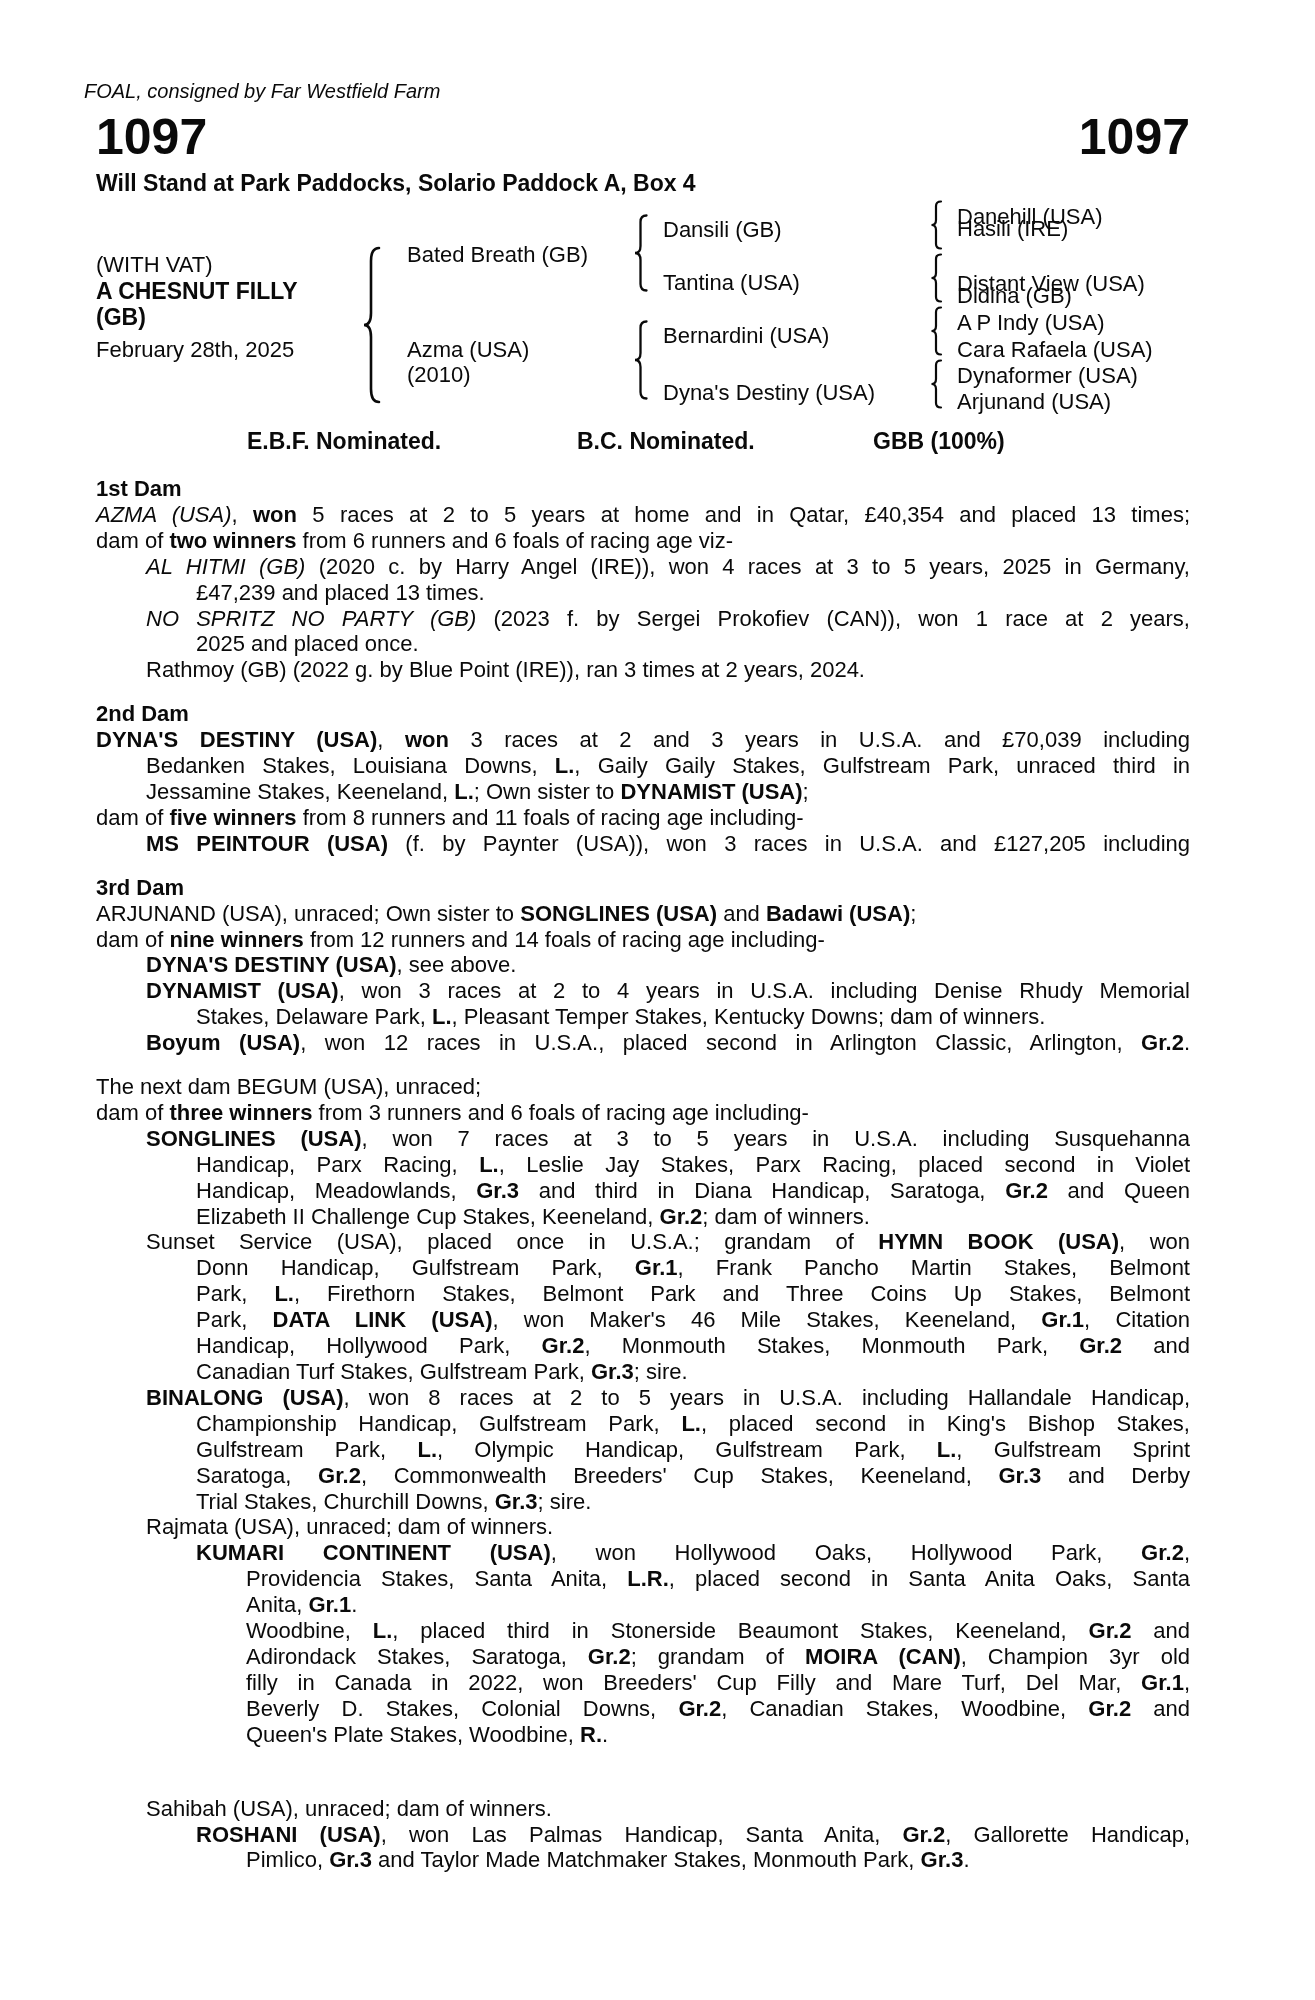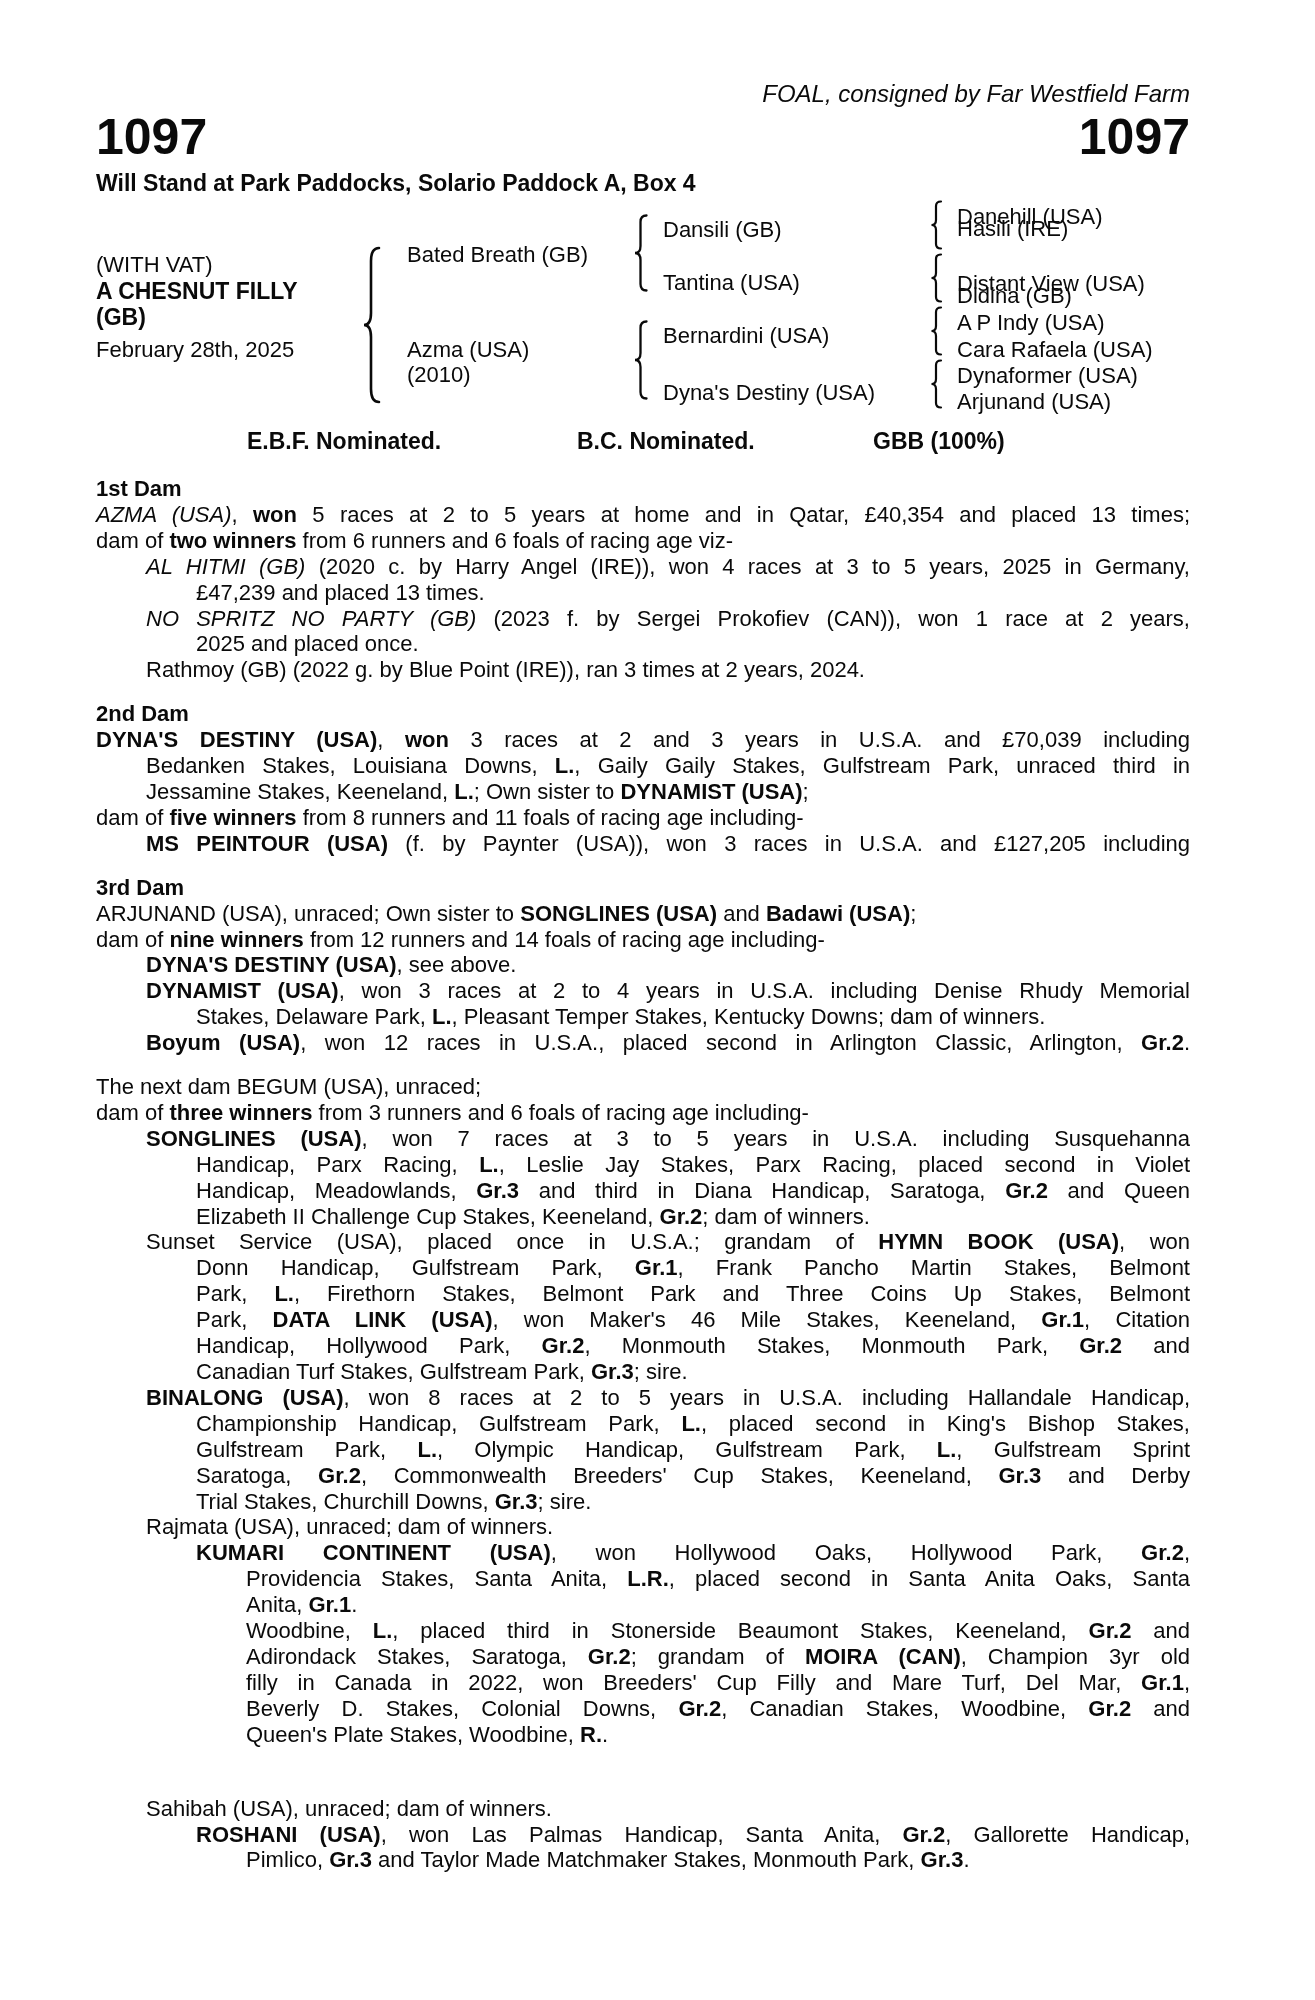--- a/index.html
+++ b/index.html
@@ -2,21 +2,21 @@
 <html><head>
 <meta charset="utf-8">
 <style>
   html,body{margin:0;padding:0;background:#e8e8e8;}
   .page{
     position:relative;width:1315px;height:2000px;background:#ffffff;
     font-family:"Liberation Sans",sans-serif;color:#0a0a0a;overflow:hidden;
     margin:0 auto;
   }
   .abs{position:absolute;line-height:1.15;}
-  .consign{left:96px;width:1094px;top:80px;text-align:right;font-style:italic;font-size:24px;}
+  .consign{left:84px;width:1094px;top:80px;text-align:left;font-style:italic;font-size:20px;}
   .lot-left{left:96px;top:112px;font-size:50px;font-weight:bold;line-height:1;}
   .lot-right{right:125px;top:112px;font-size:50px;font-weight:bold;line-height:1;}
   .stand{left:96px;top:170px;font-size:23px;font-weight:bold;}
   .ped{font-size:22px;white-space:nowrap;}
   .ped.bold{font-weight:bold;font-size:23px;}
   .brace{position:absolute;}
   .brace path{fill:none;stroke:#0a0a0a;stroke-linecap:round;}
   .nom{position:absolute;top:428px;font-size:23px;font-weight:bold;white-space:nowrap;}
   .catalogue{position:absolute;left:96px;top:476px;width:1094px;font-size:22px;line-height:25.9px;}
   .section{}

